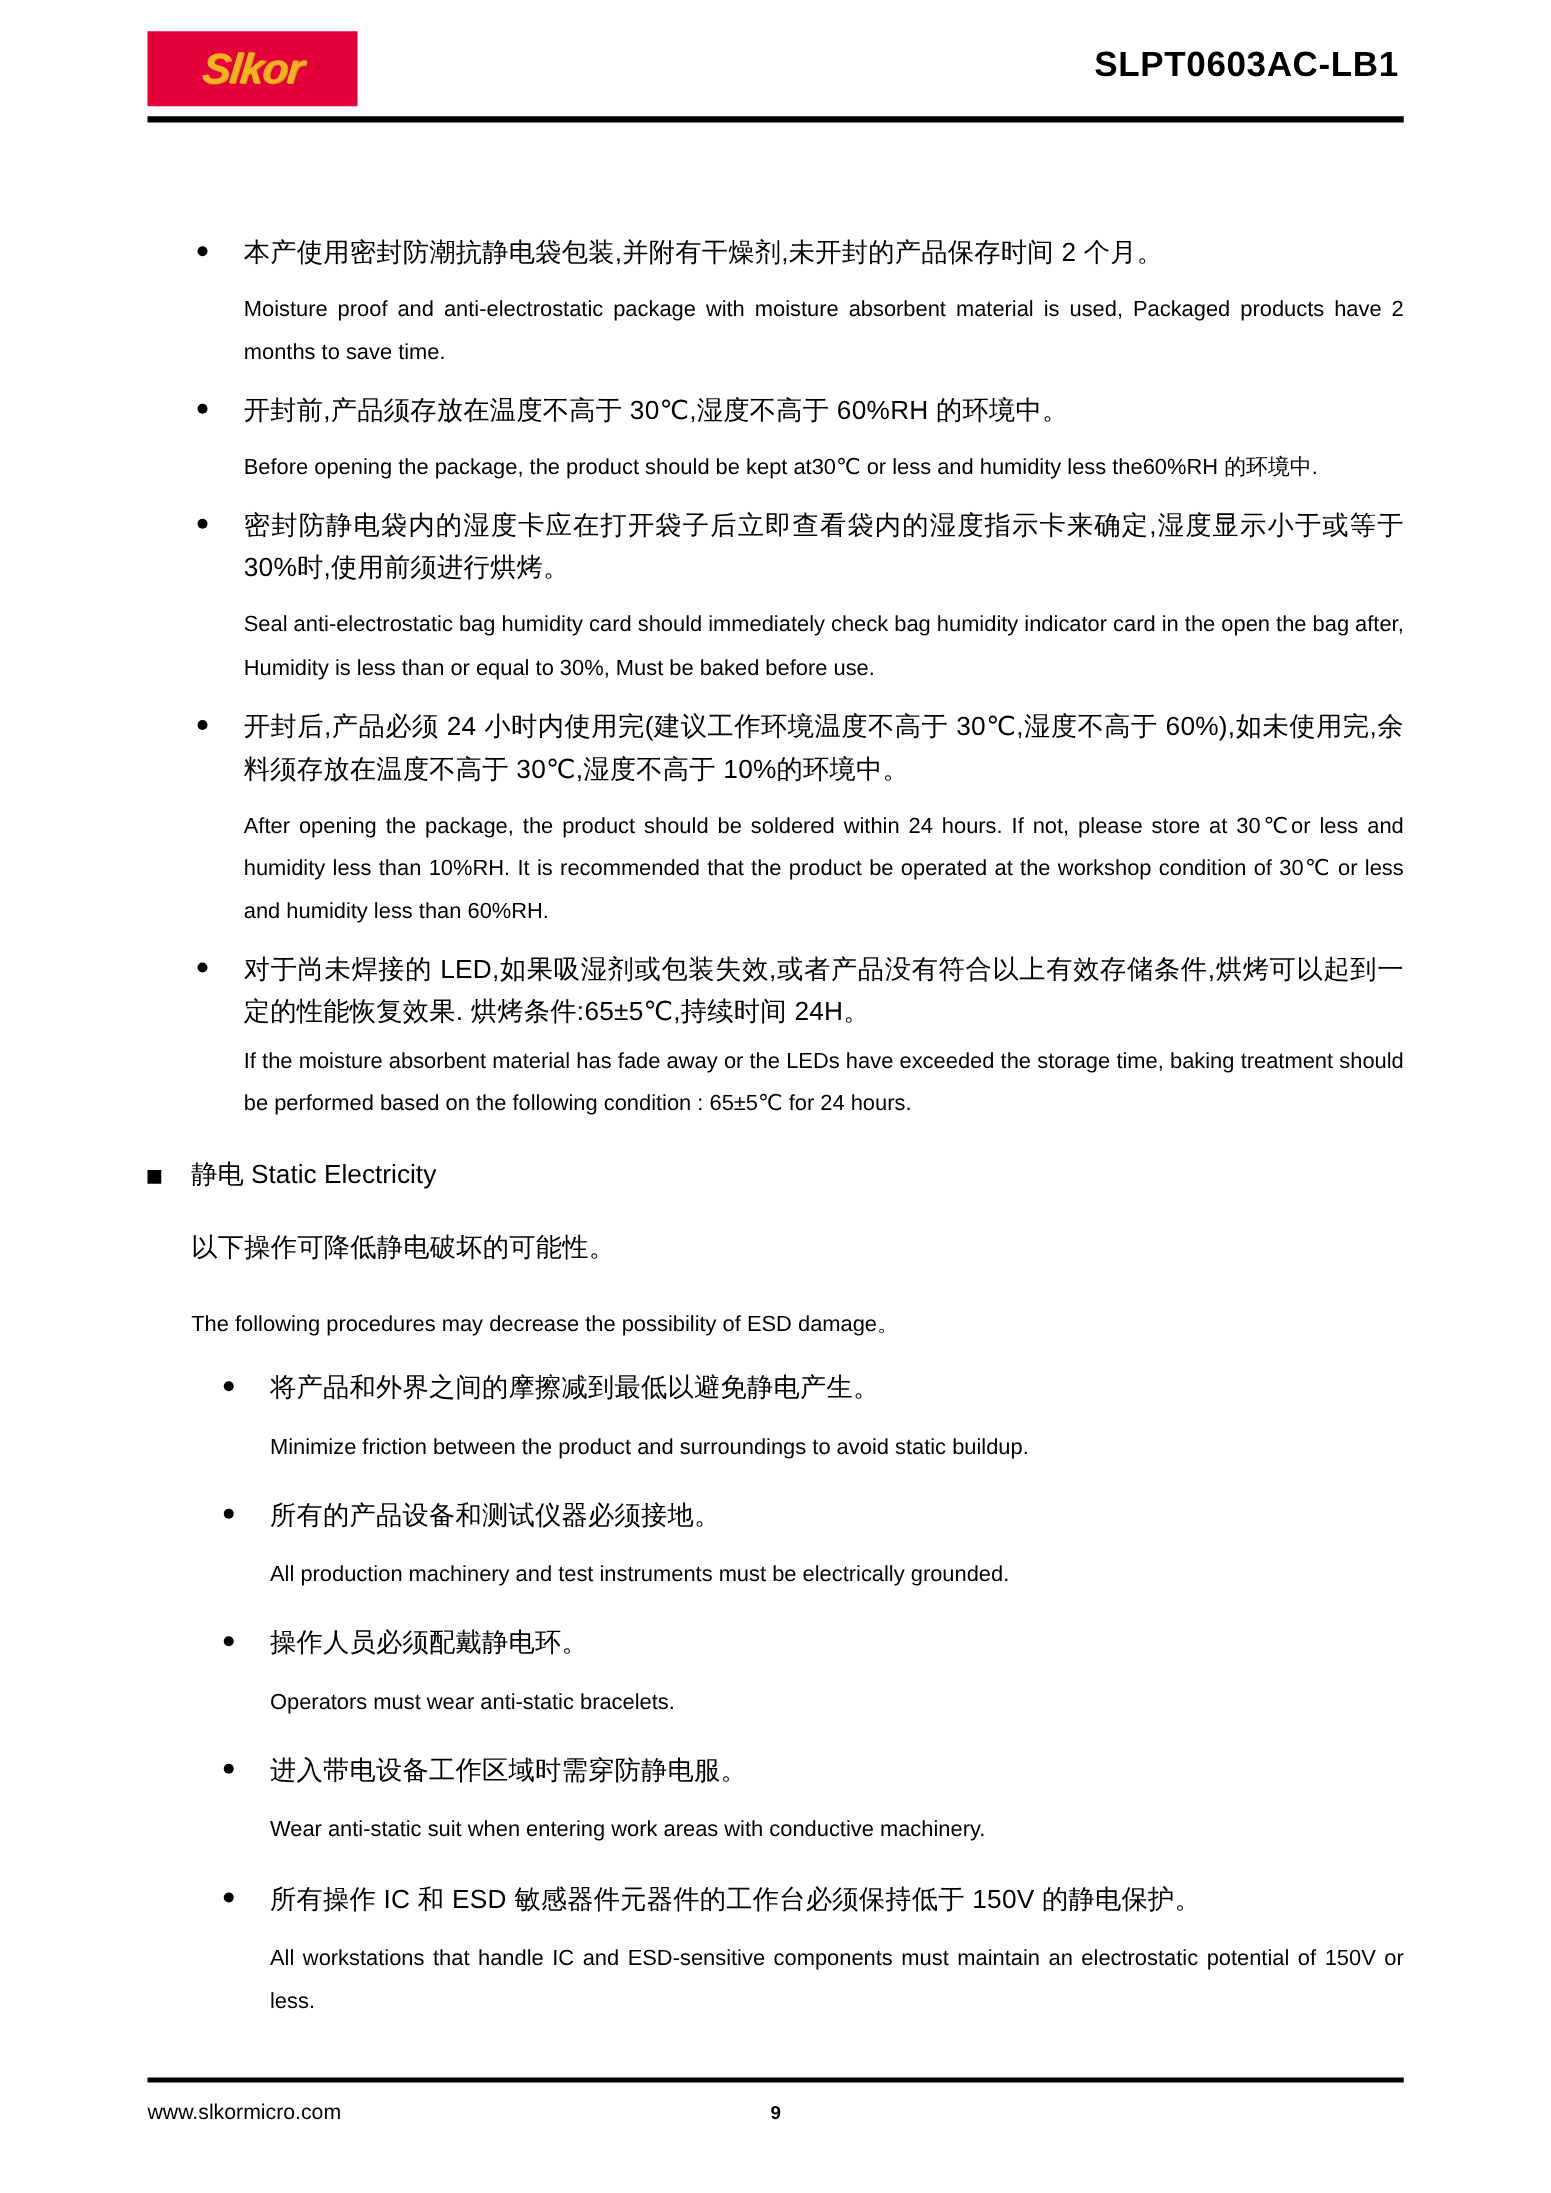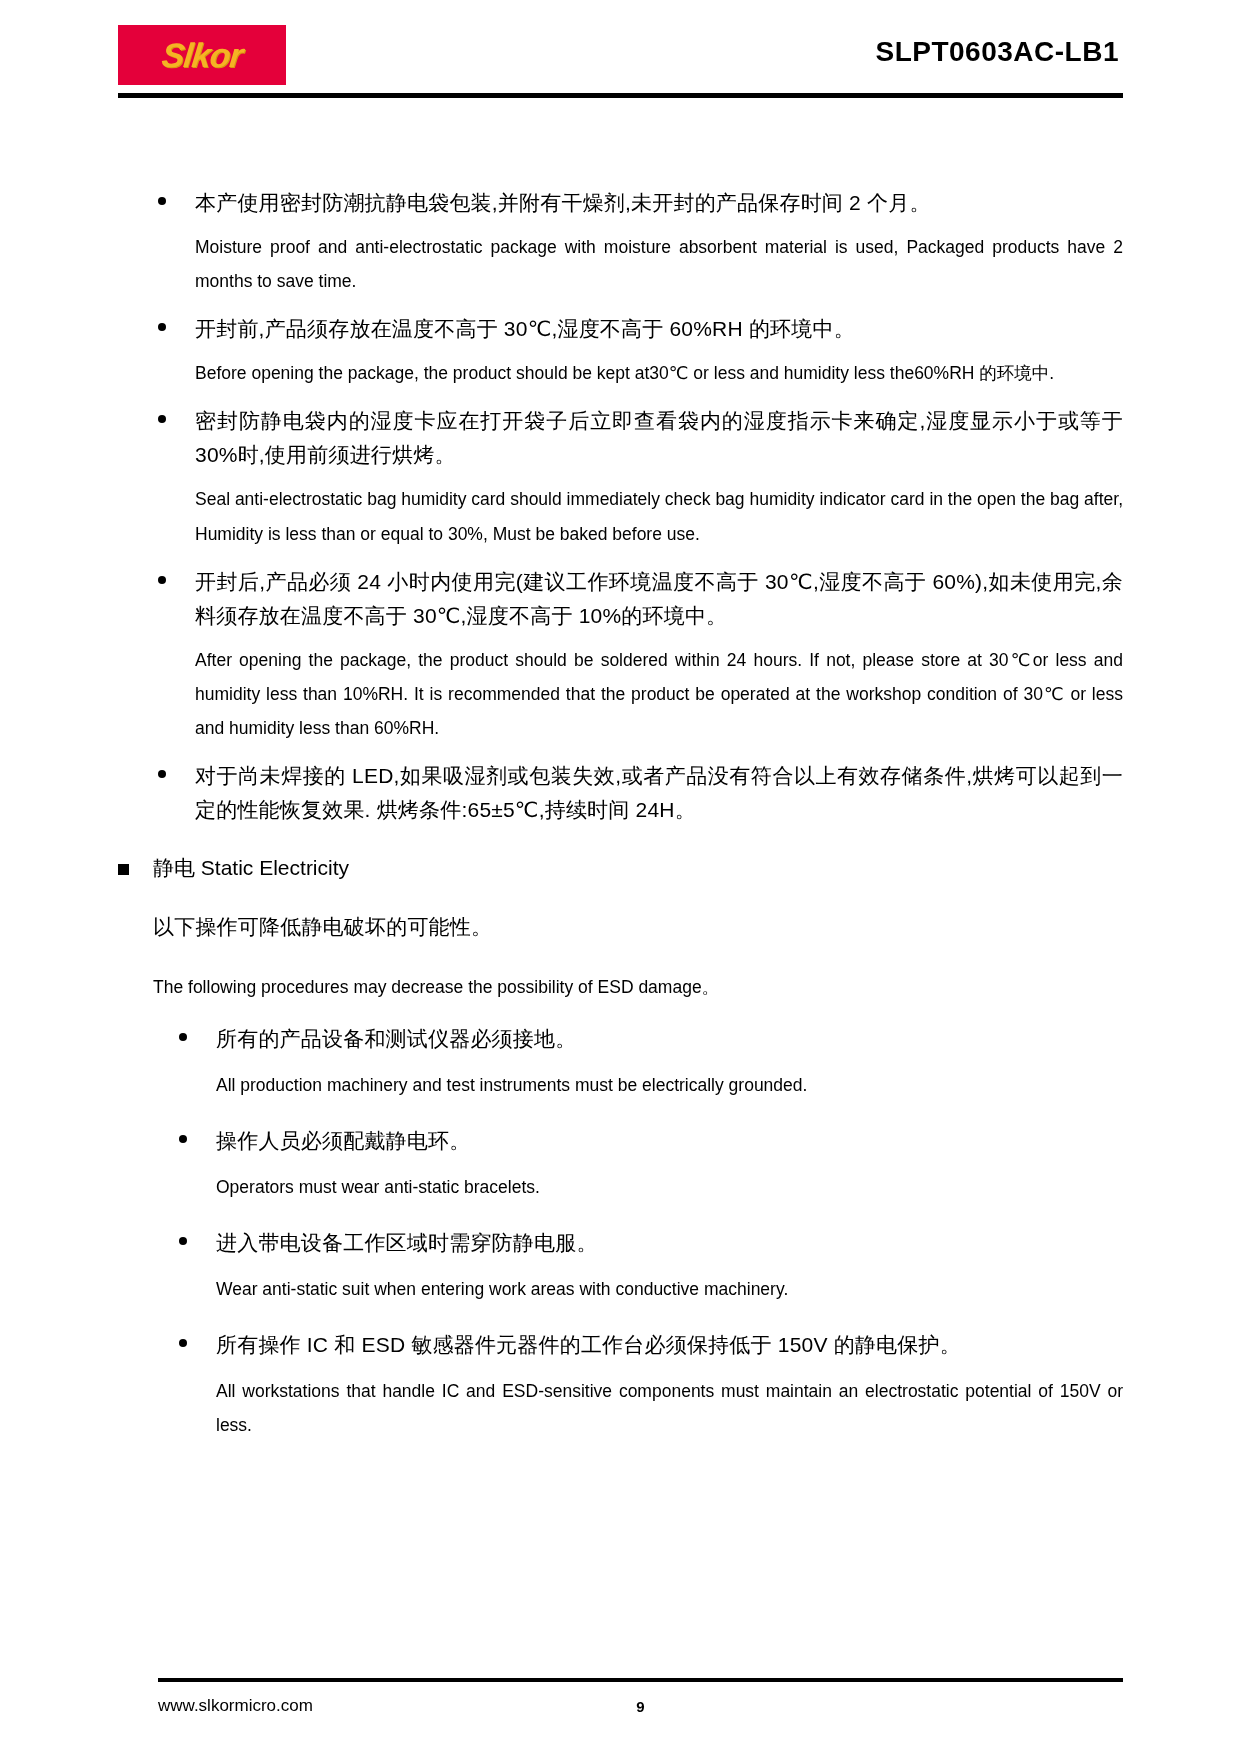--- a/index.html
+++ b/index.html
@@ -151,22 +151,21 @@
   .esd-list .bullet-body { width: 840px; }
   .esd-list .bullet-item { margin-top: 22px; }
   .esd-list .bullet-item:first-child { margin-top: 0; }
   .esd-list .en-line { margin-top: 12px; }
 
   
   .footer {
     position: absolute;
     left: 118px;
     right: 118px;
-    bottom: 36px;
-    margin-left: 40px;
+    bottom: 52px;
   }
   .footer-rule {
     height: 4px;
     background: #000;
     margin-bottom: 12px;
   }
   .footer-row {
     display: flex;
     align-items: center;
     position: relative;
@@ -226,37 +225,45 @@
           <span class="dot-bullet"></span>
           <div class="bullet-body">
             <p class="cn-line">开封后,产品必须 24 小时内使用完(建议工作环境温度不高于 30℃,湿度不高于 60%),如未使用完,余料须存放在温度不高于 30℃,湿度不高于 10%的环境中。</p>
             <p class="en-line">After opening the package, the product should be soldered within 24 hours. If not, please store at 30℃or less and humidity less than 10%RH. It is recommended that the product be operated at the workshop condition of 30℃  or less and humidity less than 60%RH.</p>
           </div>
         </li>
         <li class="bullet-item">
           <span class="dot-bullet"></span>
           <div class="bullet-body">
             <p class="cn-line">对于尚未焊接的 LED,如果吸湿剂或包装失效,或者产品没有符合以上有效存储条件,烘烤可以起到一定的性能恢复效果. 烘烤条件:65±5℃,持续时间 24H。</p>
+            <p class="en-line tight">If the moisture absorbent material has fade away or the LEDs have exceeded the storage time, baking treatment should be performed based on the following condition : 65±5℃  for 24 hours.</p>
           </div>
         </li>
       </ul>
     </div>
 
     <div class="section" style="margin-top:26px;">
       <div class="section-head">
         <span class="sq-bullet"></span>
         <span class="head-label">静电 Static Electricity</span>
       </div>
 
       <div class="static-intro">
         <p class="cn-line">以下操作可降低静电破坏的可能性。</p>
         <p class="en-line">The following procedures may decrease the possibility of ESD damage。</p>
       </div>
 
       <ul class="bullet-list esd-list">
+        <li class="bullet-item">
+          <span class="dot-bullet"></span>
+          <div class="bullet-body">
+            <p class="cn-line">将产品和外界之间的摩擦减到最低以避免静电产生。</p>
+            <p class="en-line">Minimize friction between the product and surroundings to avoid static buildup.</p>
+          </div>
+        </li>
         <li class="bullet-item">
           <span class="dot-bullet"></span>
           <div class="bullet-body">
             <p class="cn-line">所有的产品设备和测试仪器必须接地。</p>
             <p class="en-line">All production machinery and test instruments must be electrically grounded.</p>
           </div>
         </li>
         <li class="bullet-item">
           <span class="dot-bullet"></span>
           <div class="bullet-body">

